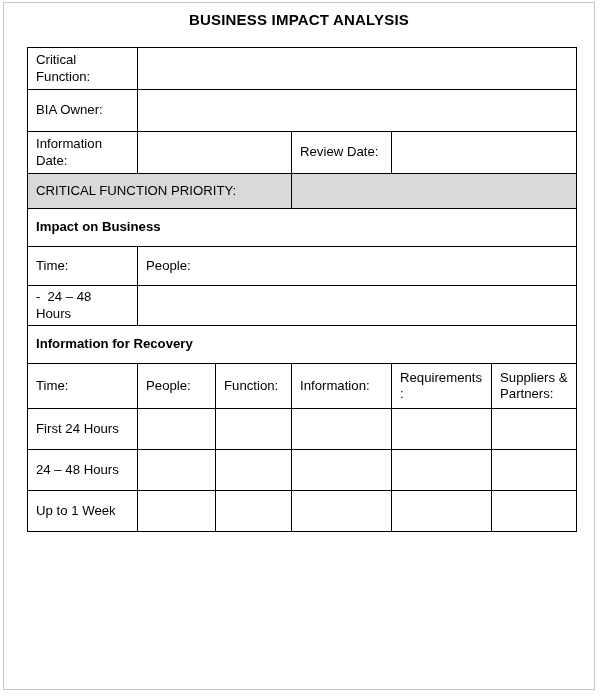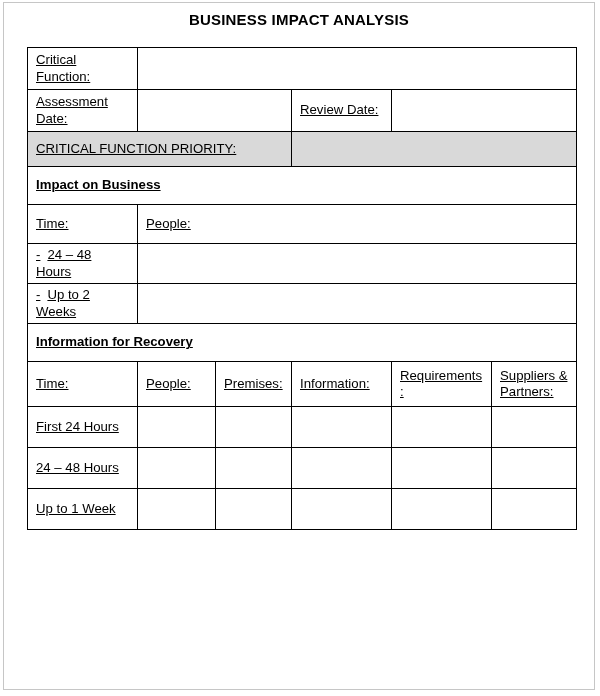--- a/index.html
+++ b/index.html
@@ -34,21 +34,20 @@
     font-weight: bold;
     letter-spacing: 0.2px;
   }
   table.bia {
     position: absolute;
     left: 23px;
     top: 44px;
     width: 549px;
     border-collapse: collapse;
     table-layout: fixed;
-    text-decoration: underline;
   }
   table.bia td {
     border: 1.3px solid #000000;
     padding: 0 8px;
     font-size: 13.2px;
     vertical-align: middle;
     line-height: 1.22;
     word-wrap: break-word;
     overflow-wrap: break-word;
   }
@@ -88,23 +87,27 @@
       <col style="width:100px">
       <col style="width:85px">
     </colgroup>
 
     <tbody>
         <tr>
       <td class="lbl">Critical Function:</td>
       <td class="blank" colspan="5"></td>
     </tr>
 
+    <tr>
+      <td class="lbl">BIA Owner:</td>
+      <td class="blank" colspan="5"></td>
+    </tr>
 
     <tr>
-      <td class="lbl">Assessment Date:</td>
+      <td class="lbl">Information Date:</td>
       <td class="blank" colspan="2"></td>
       <td class="lbl">Review Date:</td>
       <td class="blank" colspan="2"></td>
     </tr>
 
     <tr>
       <td class="gray" colspan="3">CRITICAL FUNCTION PRIORITY:</td>
       <td class="gray" colspan="3"></td>
     </tr>
 
@@ -114,33 +117,29 @@
 
     <tr>
       <td class="hdr">Time:</td>
       <td class="hdr" colspan="5">People:</td>
     </tr>
 
     <tr>
       <td class="timerow"><span class="dash">-</span><span>24 – 48 Hours</span></td>
       <td class="blank" colspan="5"></td>
     </tr>
-    <tr>
-      <td class="timerow"><span class="dash">-</span><span>Up to 2 Weeks</span></td>
-      <td class="blank" colspan="5"></td>
-    </tr>
 
     <tr>
       <td class="section" colspan="6">Information for Recovery</td>
     </tr>
 
     <tr>
       <td class="reqhdr">Time:</td>
       <td class="reqhdr">People:</td>
-      <td class="reqhdr">Premises:</td>
+      <td class="reqhdr">Function:</td>
       <td class="reqhdr">Information:</td>
       <td class="reqhdr">Requirements:</td>
       <td class="reqhdr">Suppliers &amp; Partners:</td>
     </tr>
 
     <tr>
       <td class="reqrow">First 24 Hours</td>
       <td class="reqrow"></td>
       <td class="reqrow"></td>
       <td class="reqrow"></td>

